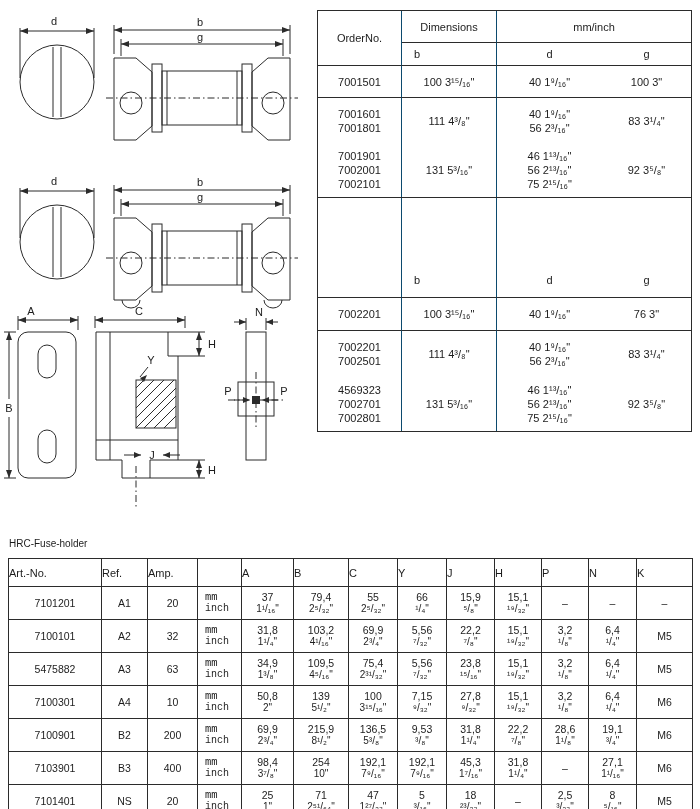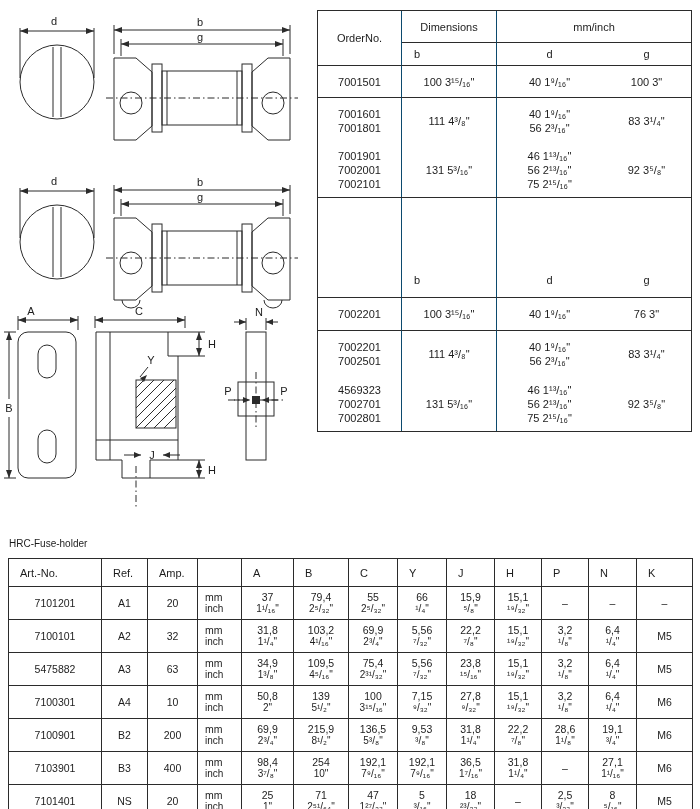--- a/index.html
+++ b/index.html
@@ -27,23 +27,23 @@
   .bb{border-bottom:1px solid #2b2b2b;}
   .dg{display:grid;grid-template-columns:105px 1fr;}
   .gg{grid-column:1/4;display:grid;grid-template-columns:84px 95px 1fr;grid-template-rows:45px 1fr;}
   .stack{display:flex;flex-direction:column;align-items:center;justify-content:center;line-height:14px;}
 
   
   .htitle{position:absolute;left:9px;top:538px;font-size:10px;color:#1c1c1c;}
   .htable{position:absolute;left:8px;top:558px;width:684px;border-collapse:collapse;
           table-layout:fixed;background:#fff;}
   .htable th,.htable td{border:1px solid #2b2b2b;padding:0;color:#1c1c1c;}
-  .htable th{height:28px;font-weight:normal;text-align:left;padding-left:11px;font-size:11px;}
+  .htable th{height:28px;font-weight:normal;text-align:left;font-size:11px;}
   .htable td{height:33px;text-align:center;font-size:10.5px;line-height:12.5px;vertical-align:middle;}
-  .htable td.t-unit{text-align:left;padding-left:7px;}
+  .htable td.t-unit{text-align:left;padding-left:7px;font-family:Liberation Mono, monospace;}
   .htable span.mm{display:block;font-size:10.5px;}
   .htable span.in{display:block;font-size:10px;}
 </style>
 </head>
 <body>
 
 <div class="page">
 
   <svg class="drawings" width="310" height="530" viewBox="0 0 310 530">
 
@@ -579,21 +579,21 @@
           </td>
           <td>
             <span class="mm">192,1</span>
             <span class="in">7⁹/₁₆"</span>
           </td>
           <td>
             <span class="mm">192,1</span>
             <span class="in">7⁹/₁₆"</span>
           </td>
           <td>
-            <span class="mm">36,5</span>
+            <span class="mm">45,3</span>
             <span class="in">1⁷/₁₆"</span>
           </td>
           <td>
             <span class="mm">31,8</span>
             <span class="in">1¹/₄"</span>
           </td>
           <td>
             <span class="mm">–</span>
           </td>
           <td>

